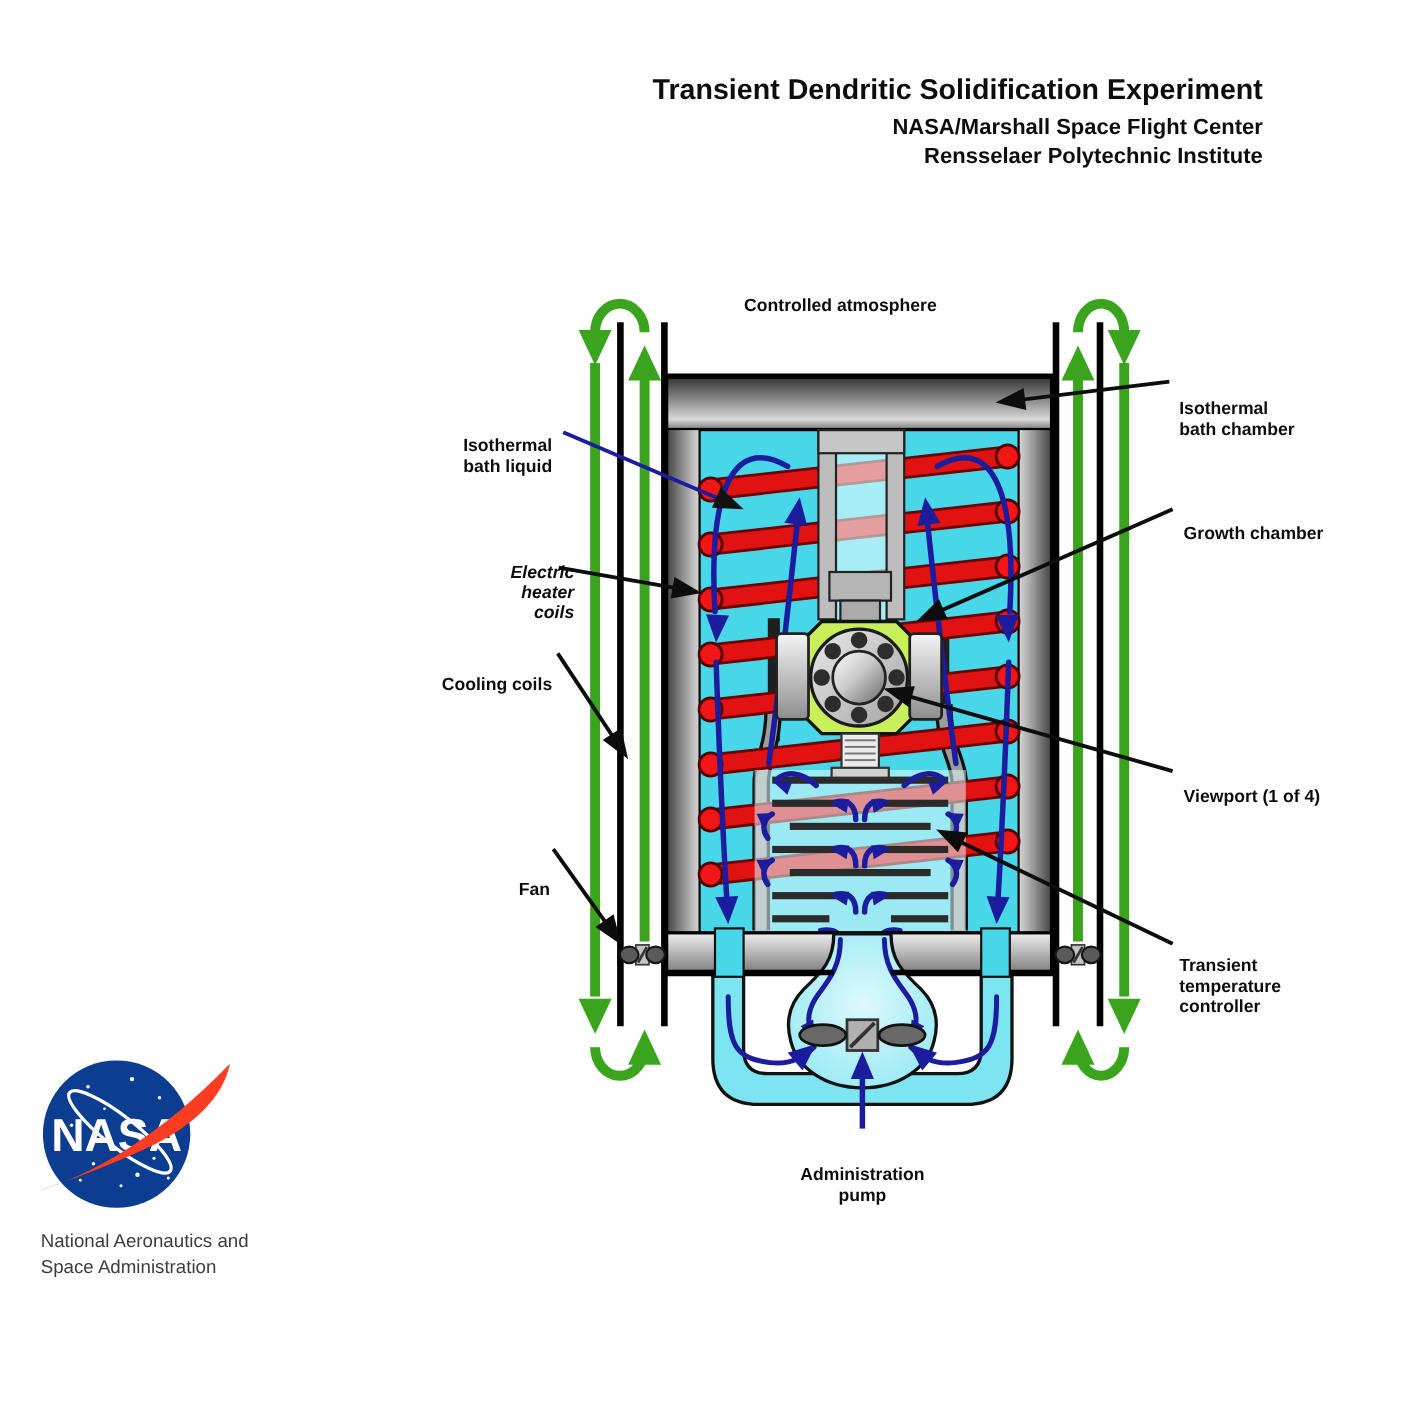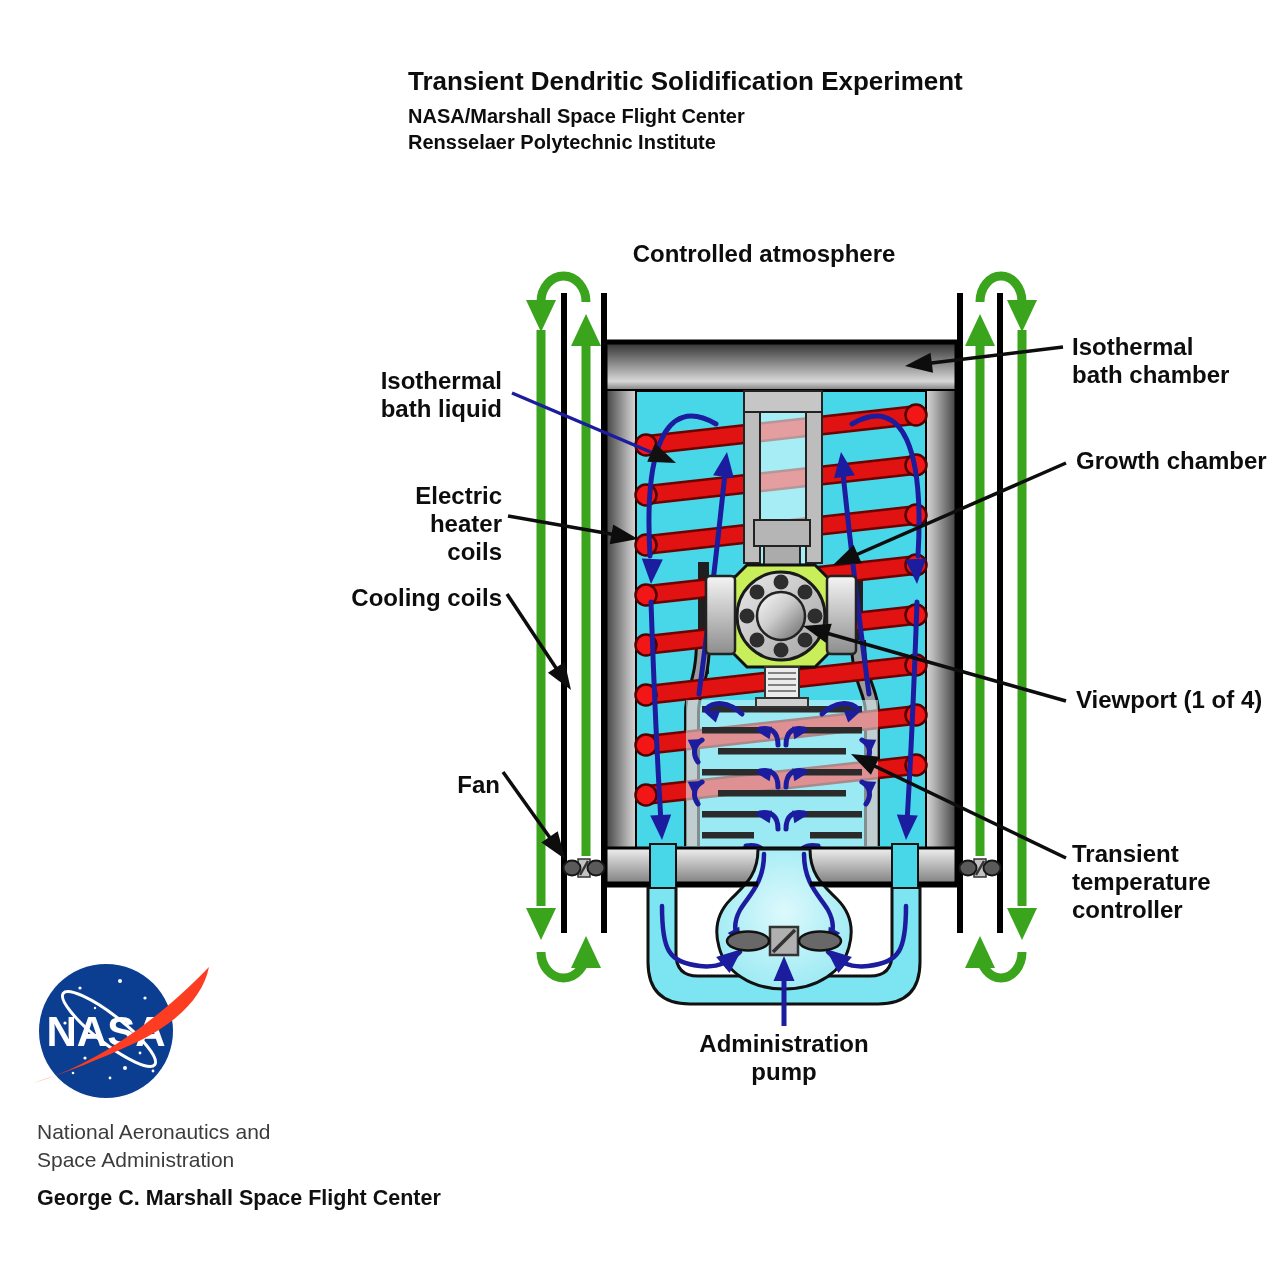--- a/index.html
+++ b/index.html
@@ -1,24 +1,24 @@
 <!DOCTYPE html>
 <html style="--flow_green: #3aa41c; --flow_navy: #1c1c9e; --heater_red: #e01212; --heater_cap: #f31616; --bath_cyan: #48d7e8; --loop_cyan: #7de4f1; --bulb_cyan: #cdf5fa; --chamber_chartreuse: #c8ee5a; --nasa_blue: #0b3d91; --nasa_red: #fc3d21; --label_black: #0d0d0d;"><head>
 <meta charset="utf-8">
 <style>
   html,body{margin:0;padding:0;background:#fff;}
   .canvas{position:relative;width:1280px;height:1280px;background:#fff;overflow:hidden;
           font-family:"Liberation Sans",sans-serif;color:#0d0d0d;}
   svg.diagram{position:absolute;left:0;top:0;}
-  .lbl{position:absolute;font-weight:bold;font-size:24px;line-height:1.17;white-space:pre-line;}
+  .lbl{position:absolute;font-weight:bold;font-size:16px;line-height:1.17;white-space:pre-line;margin-top:30px;}
   .lbl.right{text-align:right;} .lbl.center{text-align:center;}
-  .title-wrap{position:absolute;left:408px;top:66px;width:740px;text-align:left;}
+  .title-wrap{position:absolute;left:408px;top:66px;width:740px;text-align:right;}
   .title-main{font-weight:bold;font-size:26px;margin:0 0 6px 0;}
   .title-sub{font-weight:bold;font-size:20px;line-height:1.3;margin:0;}
-  .agency{position:absolute;left:37px;top:1118px;font-size:21px;color:#3c3c3c;
+  .agency{position:absolute;left:37px;top:1118px;font-size:17px;color:#3c3c3c;
           line-height:1.35;white-space:pre-line;font-weight:400;}
   .center-name{position:absolute;left:37px;top:1186px;font-size:21.5px;font-weight:bold;color:#101010;}
   
   .g-stroke{stroke:var(--flow_green);} .g-fill{fill:var(--flow_green);}
   .n-stroke{stroke:var(--flow_navy);}  .n-fill{fill:var(--flow_navy);}
   .red-stroke{stroke:var(--heater_red);} .cap-fill{fill:var(--heater_cap);}
   .bath-fill{fill:var(--bath_cyan);} .loop-fill{fill:var(--loop_cyan);}
   .chartreuse{fill:var(--chamber_chartreuse);}
   .nasa-blue{fill:var(--nasa_blue);} .nasa-red{fill:var(--nasa_red);}
 </style>
@@ -378,31 +378,30 @@
 
   <div class="title-wrap">
     <div class="title-main">Transient Dendritic Solidification Experiment</div>
     <div class="title-sub">NASA/Marshall Space Flight Center</div>
     <div class="title-sub">Rensselaer Polytechnic Institute</div>
   </div>
 
   <div class="lbl center" style="left:564px;top:240px;width:400px;">Controlled atmosphere</div>
   <div class="lbl right" style="left:310px;top:367px;width:192px;">Isothermal
 bath liquid</div>
-  <div class="lbl right" style="left:330px;top:482px;width:172px;">Electric
+  <div class="lbl right" style="left:350px;top:482px;width:172px;font-style:italic;">Electric
 heater
 coils</div>
   <div class="lbl right" style="left:300px;top:584px;width:202px;">Cooling coils</div>
   <div class="lbl right" style="left:360px;top:771px;width:140px;">Fan</div>
   <div class="lbl" style="left:1072px;top:333px;width:210px;">Isothermal
 bath chamber</div>
   <div class="lbl" style="left:1076px;top:447px;width:210px;">Growth chamber</div>
   <div class="lbl" style="left:1076px;top:686px;width:210px;">Viewport (1 of 4)</div>
   <div class="lbl" style="left:1072px;top:840px;width:210px;">Transient
 temperature
 controller</div>
   <div class="lbl center" style="left:634px;top:1030px;width:300px;">Administration
 pump</div>
 
   <div class="agency">National Aeronautics and
 Space Administration</div>
-  <div class="center-name">George C. Marshall Space Flight Center</div>
 </div>
 
 </body></html>

